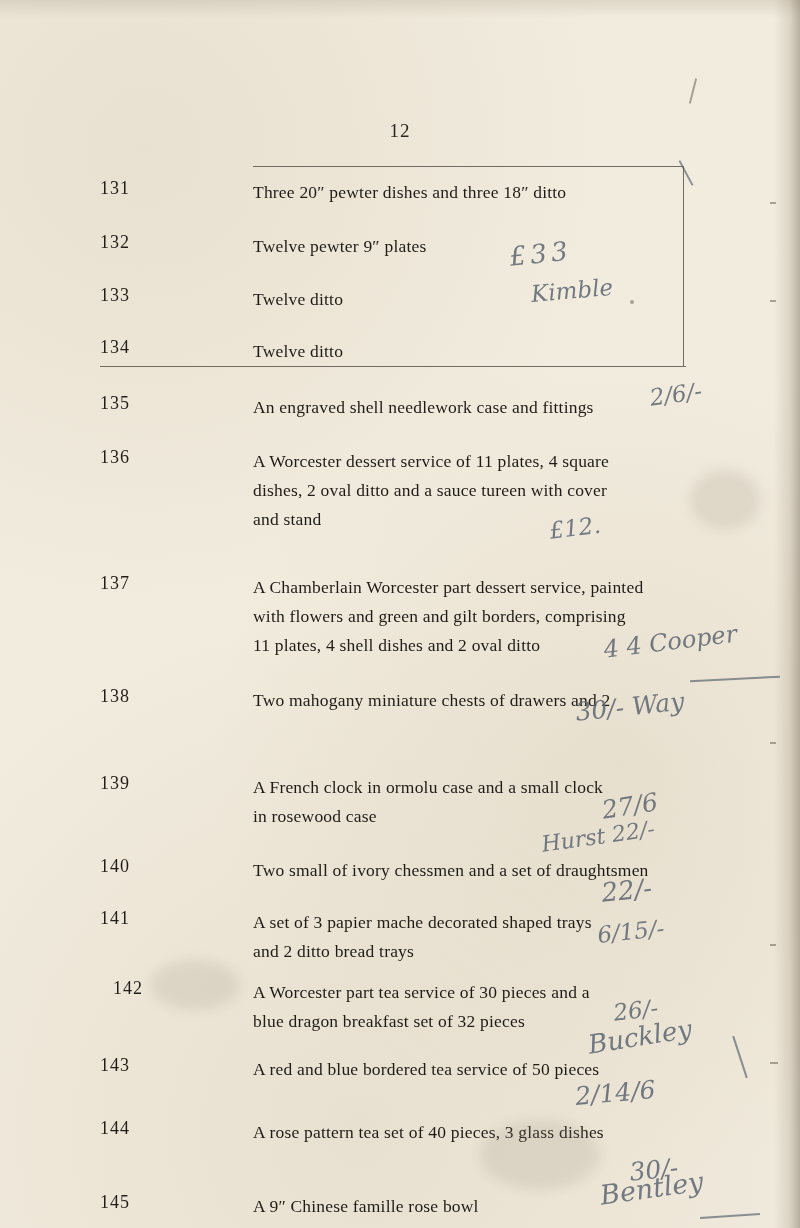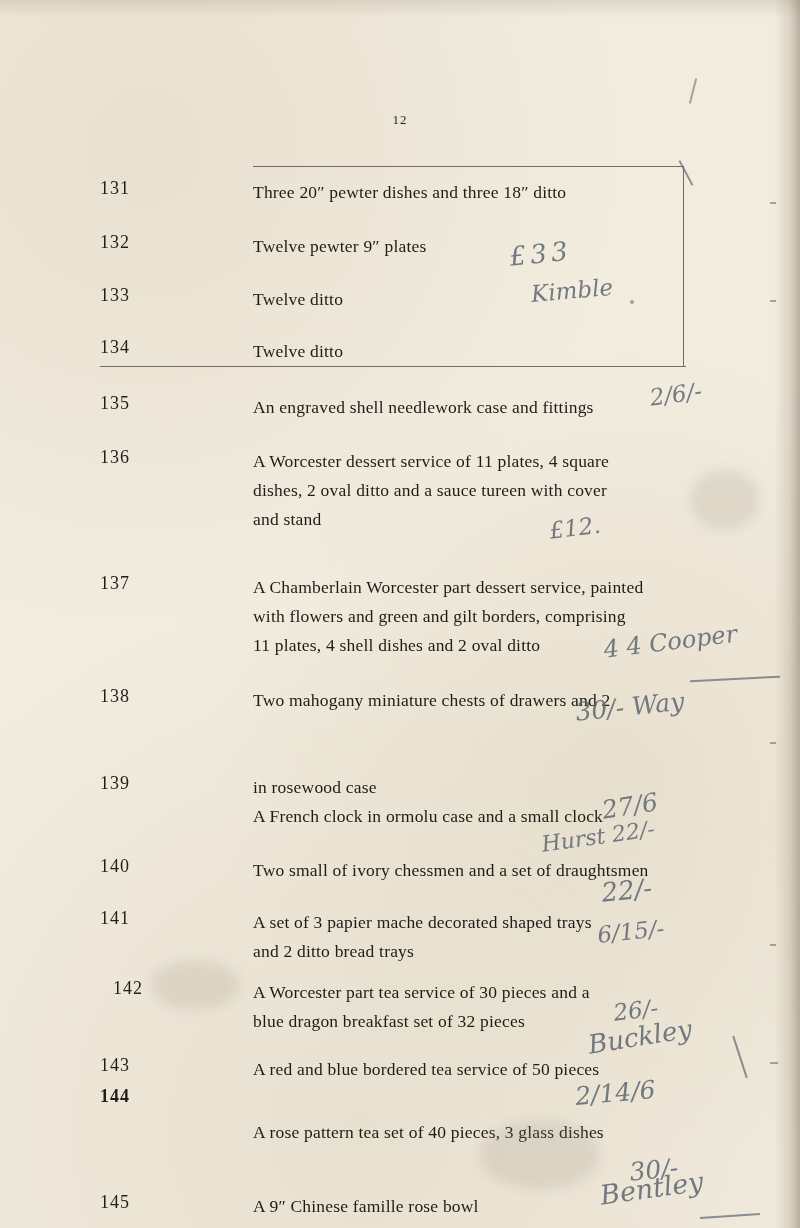--- a/index.html
+++ b/index.html
@@ -35,25 +35,25 @@
     position: absolute;
     top: 0;
     left: 0;
     width: 100%;
     height: 18px;
     background: linear-gradient(to bottom, rgba(120,105,80,0.16) 0%, rgba(120,105,80,0) 100%);
   }
 
   .page-number {
     position: absolute;
-    top: 112px;
+    top: 120px;
     left: 0;
     width: 100%;
     text-align: center;
-    font-size: 13px;
+    font-size: 19px;
     letter-spacing: 1px;
     color: #2a2622;
     font-family: "Liberation Serif", serif;
   }
   .lot-num {
     position: absolute;
     left: 100px;
     width: 70px;
     font-size: 18px;
     letter-spacing: 1px;
@@ -172,22 +172,22 @@
   <div class="ink-stroke" style="top:678px; left:690px; width:90px; transform: rotate(-3deg);"></div>
 
   <div class="lot-num" style="top:686px;">138</div>
   <div class="lot-desc" style="top:686px;">
     <span class="ln">Two mahogany miniature chests of drawers and 2</span>
   </div>
   <div class="ink ink-lg" style="top:698px; left:574px; transform: rotate(-6deg); font-size:25px;">30/- Way</div>
 
   <div class="lot-num" style="top:773px;">139</div>
   <div class="lot-desc" style="top:773px;">
+    <span class="ln">A French clock in ormolu case and a small clock</span>
     <span class="ln">in rosewood case</span>
-    <span class="ln">A French clock in ormolu case and a small clock</span>
   </div>
   <div class="ink ink-lg" style="top:796px; left:600px; transform: rotate(-9deg); font-size:25px;">27/6</div>
 
   <div class="lot-num" style="top:856px;">140</div>
   <div class="lot-desc" style="top:856px; width:520px;">
     <span class="ln">Two small of ivory chessmen and a set of draughtsmen</span>
   </div>
   <div class="ink ink-md" style="top:832px; left:540px; transform: rotate(-8deg); font-size:22px;">Hurst 22/-</div>
   <div class="ink ink-lg" style="top:878px; left:600px; transform: rotate(-6deg); font-size:26px;">22/-</div>
 
@@ -206,21 +206,21 @@
   <div class="ink ink-md" style="top:1000px; left:612px; transform: rotate(-7deg); font-size:23px;">26/-</div>
 
   <div class="lot-num" style="top:1055px;">143</div>
   <div class="lot-desc" style="top:1055px;">
     <span class="ln">A red and blue bordered tea service of 50 pieces</span>
   </div>
   <div class="ink ink-lg" style="top:1030px; left:586px; transform: rotate(-9deg); font-size:26px;">Buckley</div>
   <div class="ink ink-lg" style="top:1082px; left:574px; transform: rotate(-5deg); font-size:25px;">2/14/6</div>
   <div class="ink-stroke" style="top:1056px; left:718px; width:44px; transform: rotate(72deg);"></div>
 
-  <div class="lot-num" style="top:1086px;font-weight:bold;">144</div>
+  <div class="lot-num" style="top:1118px;">144</div>
   <div class="lot-desc" style="top:1118px;">
     <span class="ln">A rose pattern tea set of 40 pieces, 3 glass dishes</span>
   </div>
   <div class="ink ink-lg" style="top:1158px; left:628px; transform: rotate(-6deg); font-size:25px;">30/-</div>
 
   <div class="lot-num" style="top:1192px;">145</div>
   <div class="lot-desc" style="top:1192px;">
     <span class="ln">A 9″ Chinese famille rose bowl</span>
   </div>
   <div class="ink ink-lg" style="top:1180px; left:598px; transform: rotate(-8deg); font-size:27px;">Bentley</div>

